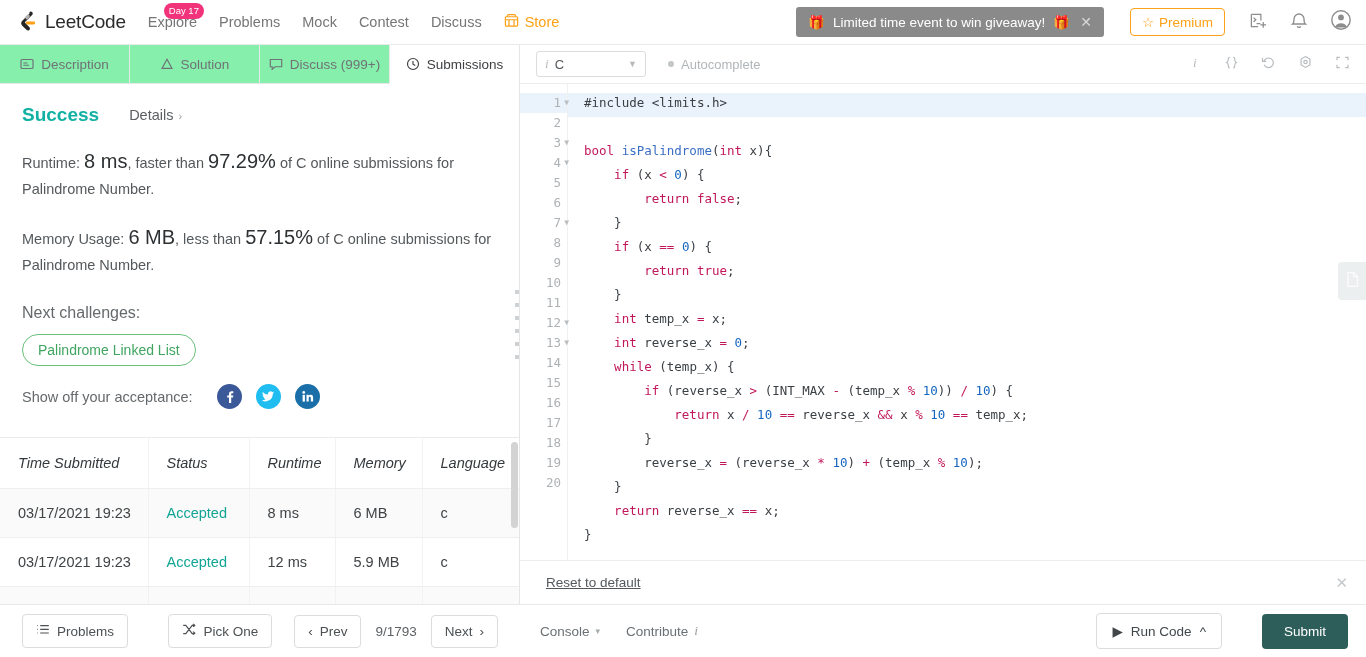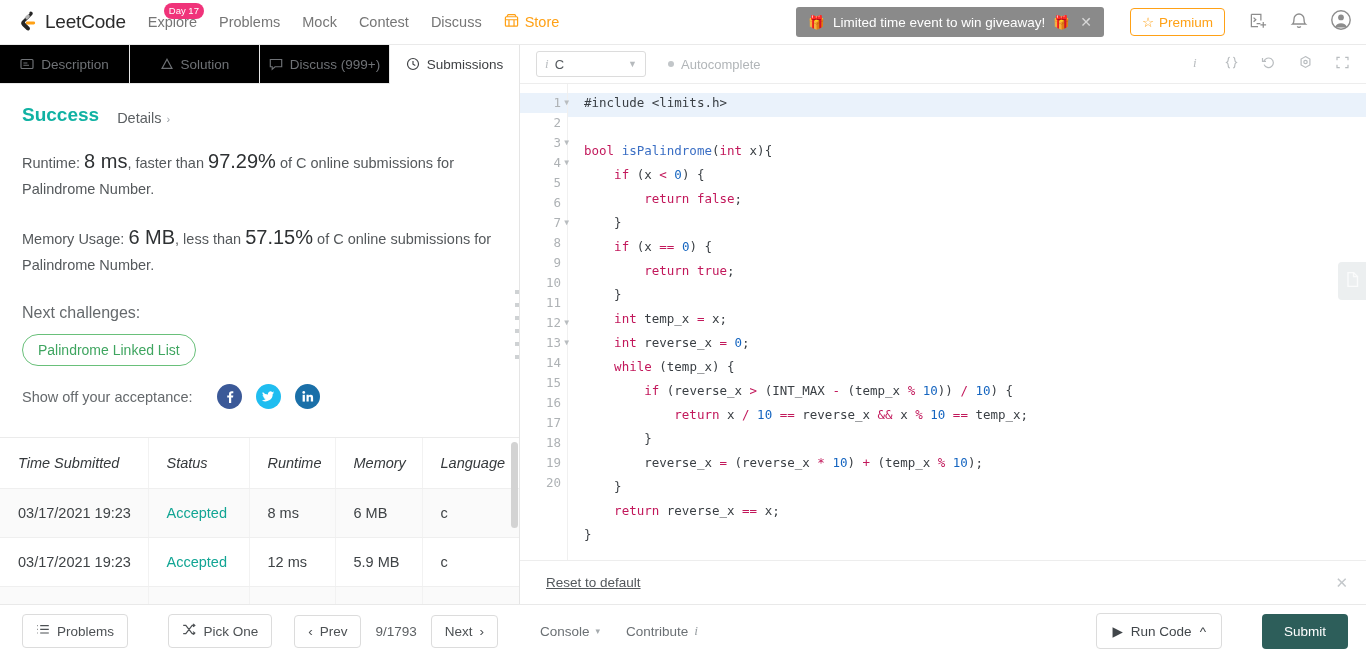--- a/index.html
+++ b/index.html
@@ -65,36 +65,36 @@
   
   .left-pane {
     width: 520px; flex: 0 0 520px;
     display: flex; flex-direction: column;
     border-right: 1px solid #e5e5e5;
     background: #fff; min-height: 0; position: relative;
   }
   .tabbar {
     height: 39px; flex: 0 0 39px;
     display: flex; align-items: stretch;
-    background: #000000; border-bottom: 1px solid #e8e8e8;
+    background: #86efac; border-bottom: 1px solid #e8e8e8;
   }
   .tab {
     flex: 1 1 0; display: flex; align-items: center; justify-content: center;
     gap: 7px; font-size: 13.5px; color: #6f7276;
     cursor: pointer; border-right: 1px solid #e8e8e8;
     position: relative;
   }
   .tab:last-child { border-right: none; }
   .tab.active { background: #fff; color: #3e4043; border-bottom: 1px solid #fff; margin-bottom: -1px; }
   .tab svg { display:block; }
 
   .left-scroll { flex: 1 1 auto; overflow: hidden; position: relative; min-height: 0; }
 
   .result-block { padding: 20px 22px 0 22px; }
-  .result-head { display: flex; align-items: flex-end; gap: 18px; }
+  .result-head { display: flex; align-items: center; gap: 30px; }
   .result-status { font-size: 19px; color: #11b2a3; font-weight: 600; }
   .result-details { font-size: 14.5px; color: #5c6063; cursor: pointer; display: flex; align-items: baseline; gap: 5px; }
   .result-details .chev { font-size: 11px; color: #9aa0a6; }
 
   .metric { margin-top: 22px; font-size: 14.5px; color: #4a4e52; line-height: 26px; }
   .metric .big { font-size: 20px; color: #2e3133; }
   .metric .lbl { color: #55595c; }
 
   .next-title { margin-top: 26px; font-size: 16px; color: #65696c; }
   .chip {

